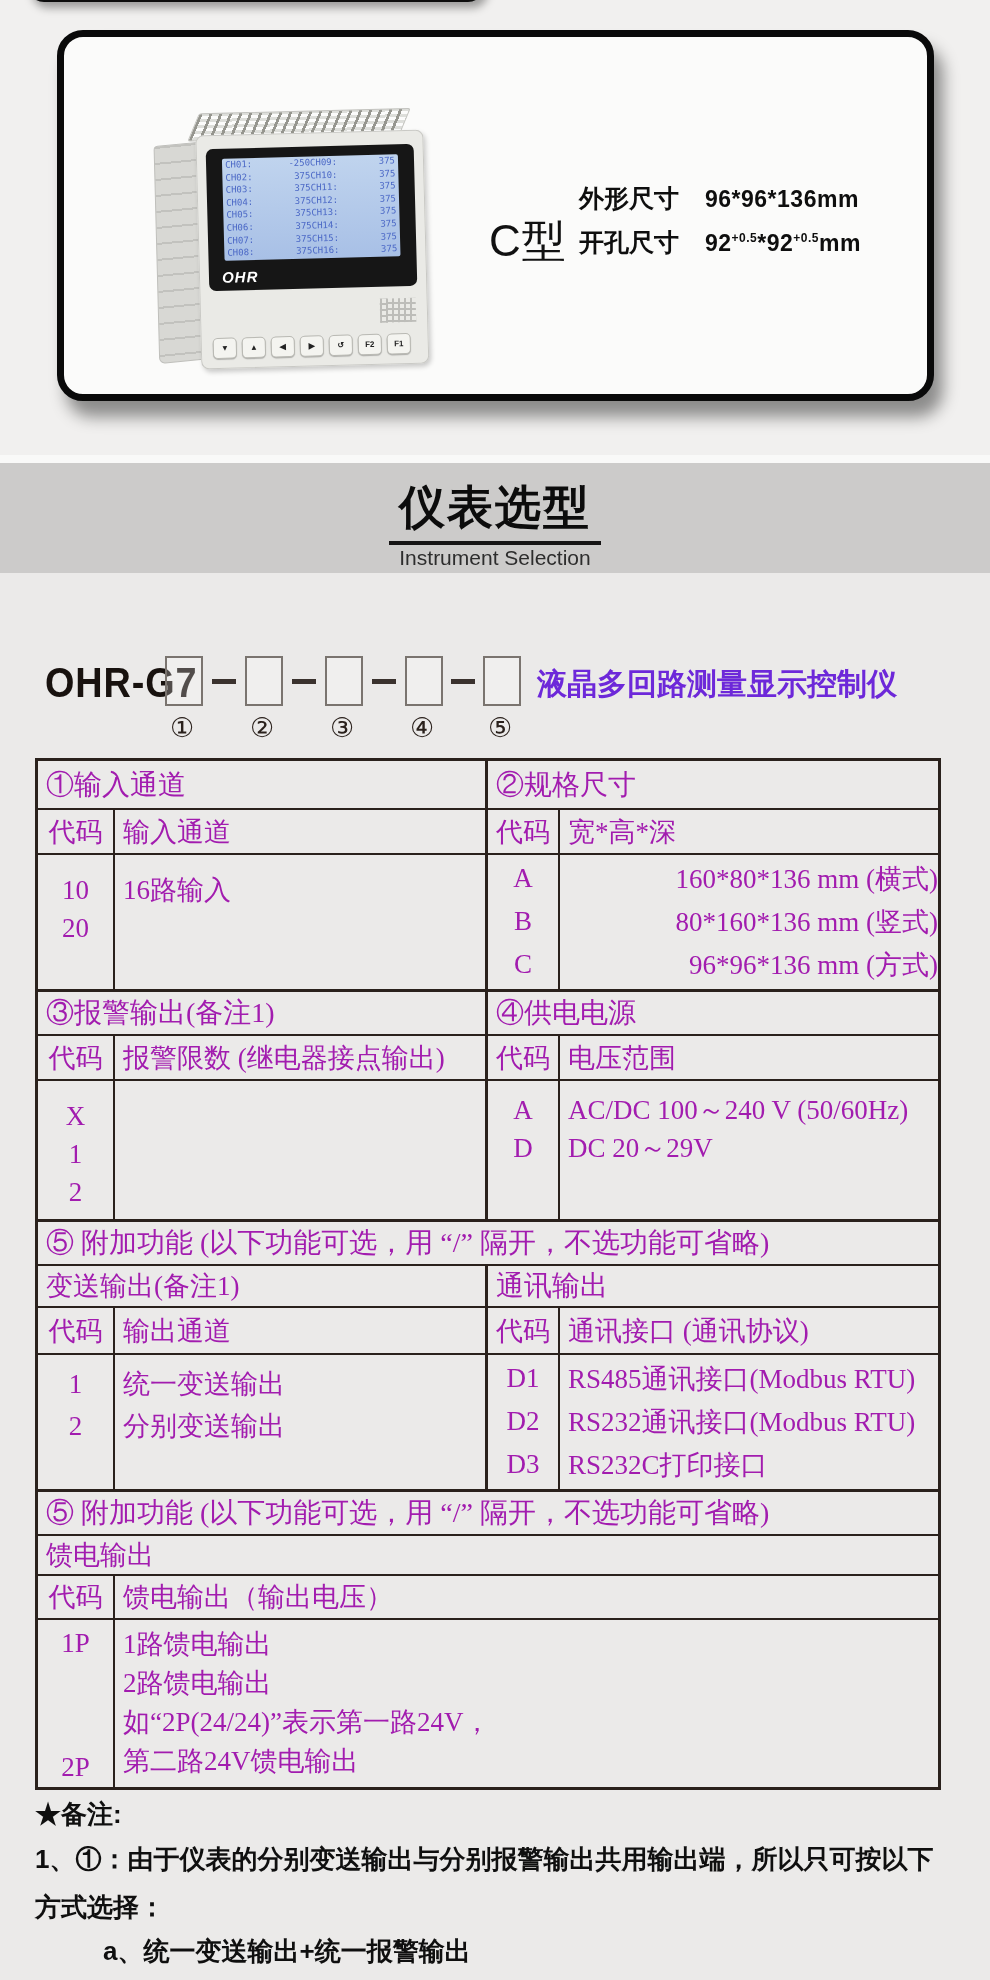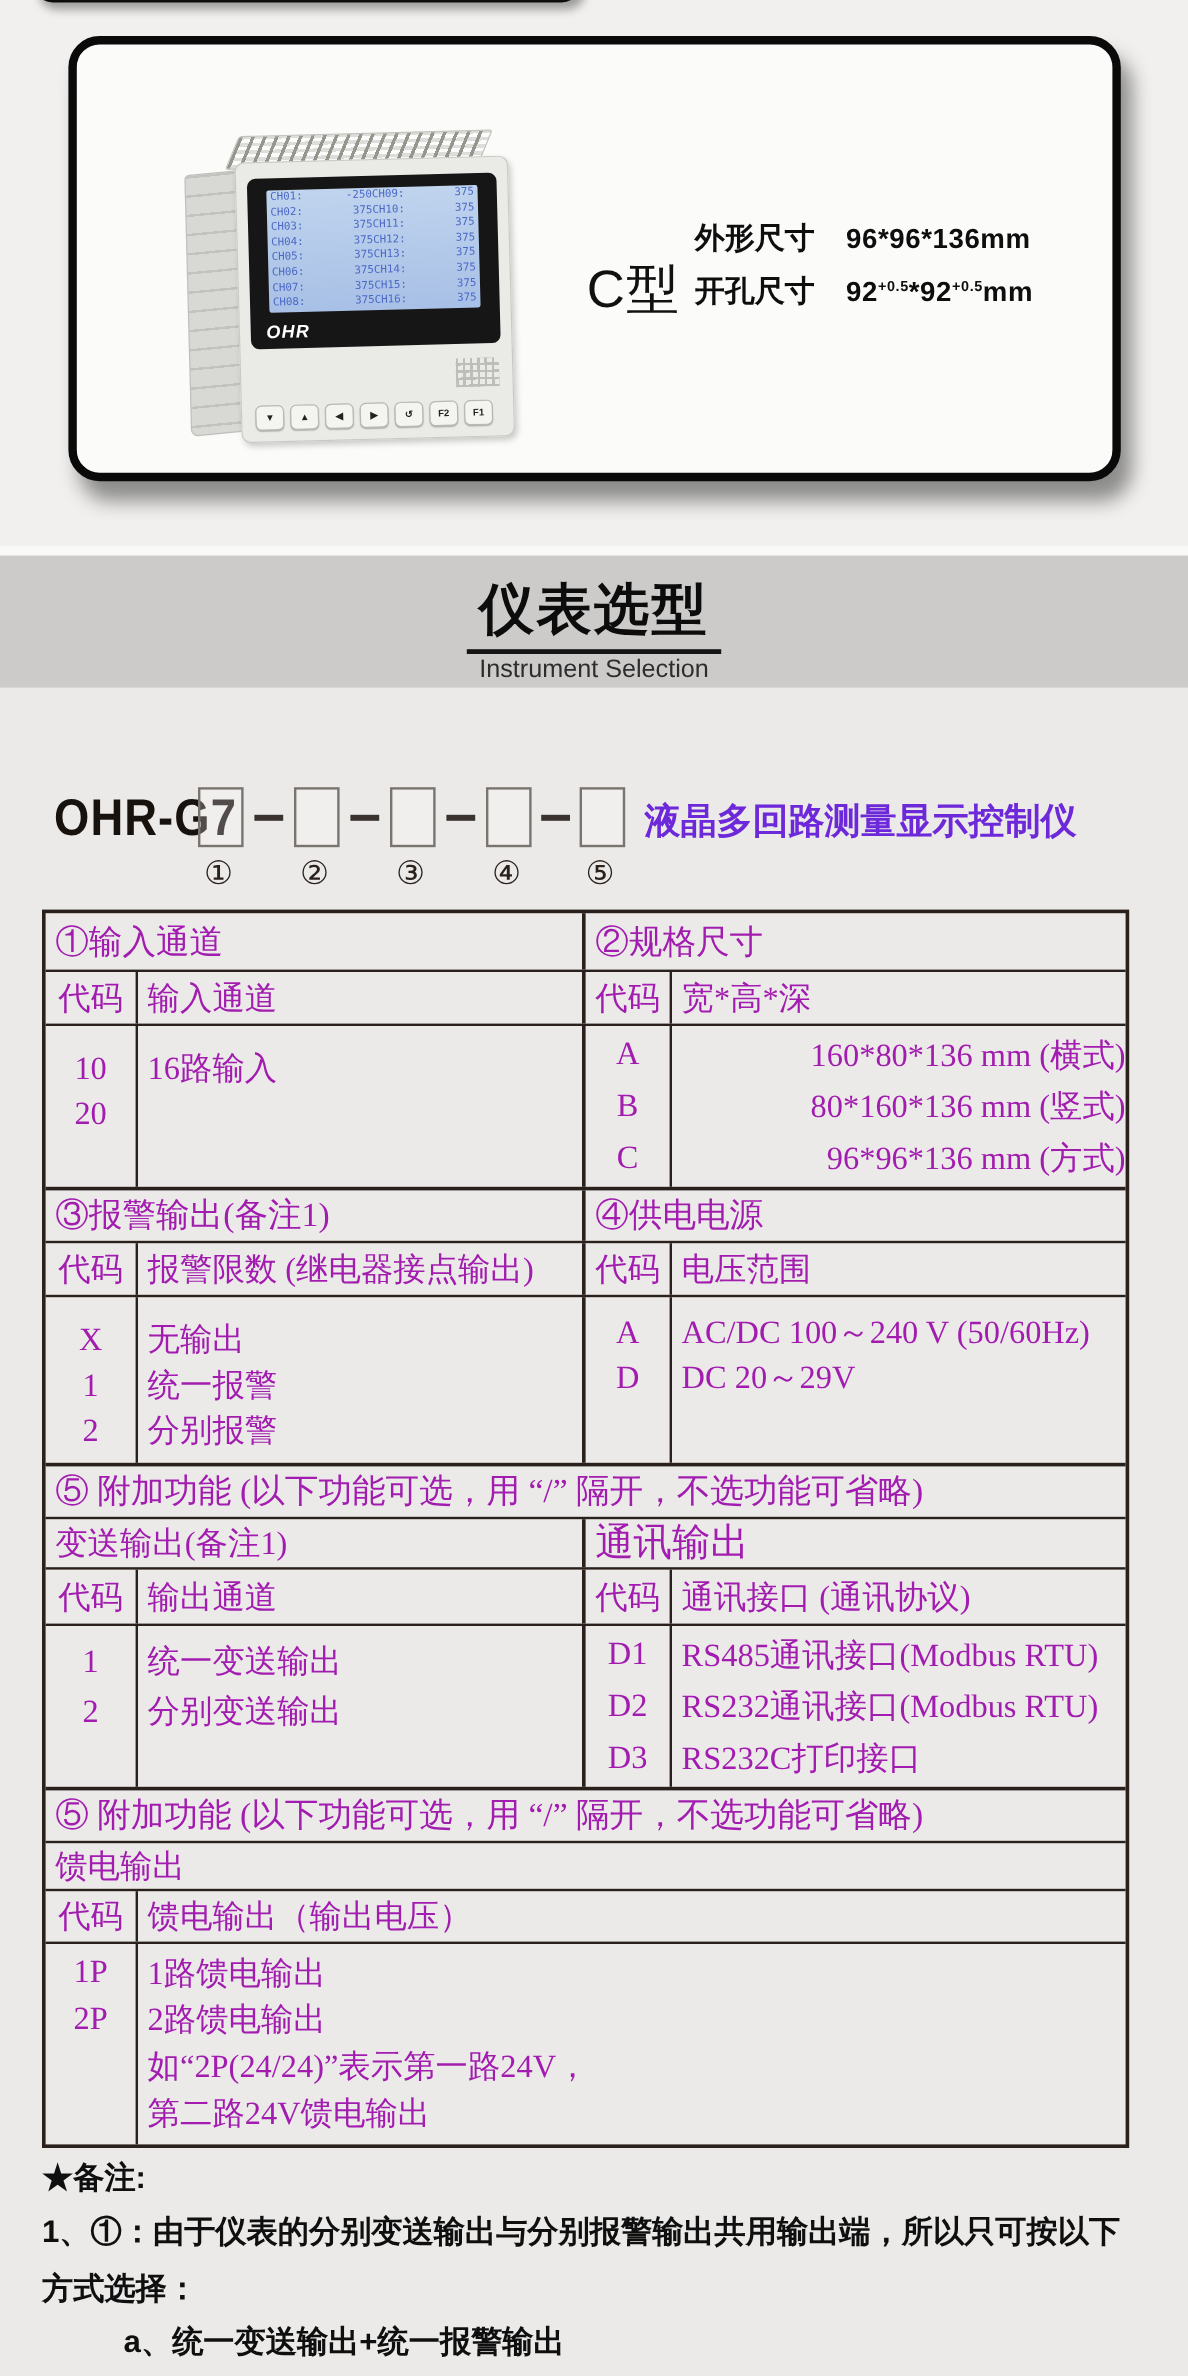--- a/index.html
+++ b/index.html
@@ -281,25 +281,20 @@
         <div class="desc sub">电压范围</div>
       </div>
     </div>
     <div class="tr h140">
       <div class="half-l">
         <div class="code-l col pt6" style="justify-content:flex-start">
           <div class="ln ln38 ctr">X</div>
           <div class="ln ln38 ctr">1</div>
           <div class="ln ln38 ctr">2</div>
         </div>
-        <div class="desc col pt6" style="align-items:stretch; justify-content:flex-start">
-          <div class="ln ln38 pad">无输出</div>
-          <div class="ln ln38 pad">统一报警</div>
-          <div class="ln ln38 pad">分别报警</div>
-        </div>
       </div>
       <div class="half-r">
         <div class="code-r col pt10" style="justify-content:flex-start">
           <div class="ln ln38 ctr">A</div>
           <div class="ln ln38 ctr">D</div>
         </div>
         <div class="desc col pt10" style="align-items:stretch; justify-content:flex-start">
           <div class="ln ln38 pad">AC/DC 100～240 V (50/60Hz)</div>
           <div class="ln ln38 pad">DC 20～29V</div>
         </div>
@@ -307,21 +302,21 @@
     </div>
 
     <div class="tr h45 thick">
       <div class="hd" style="flex:1">⑤ 附加功能 (以下功能可选，用 “/” 隔开，不选功能可省略)</div>
     </div>
     <div class="tr h42">
       <div class="half-l">
           <div class="hd" style="font-size:27px">变送输出(备注1)</div>
         </div>
       <div class="half-r">
-          <div class="hd" style="font-size:32px">通讯输出</div>
+          <div class="hd" style="font-size:28px">通讯输出</div>
         </div>
     </div>
     <div class="tr h47">
       <div class="half-l">
         <div class="code-l sub">代码</div>
         <div class="desc sub">输出通道</div>
       </div>
       <div class="half-r">
         <div class="code-r sub">代码</div>
         <div class="desc sub">通讯接口 (通讯协议)</div>
@@ -356,21 +351,21 @@
       <div class="hd" style="flex:1">⑤ 附加功能 (以下功能可选，用 “/” 隔开，不选功能可省略)</div>
     </div>
     <div class="tr h40">
       <div class="hd" style="flex:1; font-size:27px">馈电输出</div>
     </div>
     <div class="tr h44">
       <div class="code-l sub">代码</div>
       <div class="desc sub">馈电输出（输出电压）</div>
     </div>
     <div class="tr h169">
-      <div class="code-l col pt4" style="justify-content:flex-start">
+      <div class="code-l col pt4" style="justify-content:space-between">
         <div class="ln ln39 ctr">1P</div>
         <div class="ln ln39 ctr">2P</div>
       </div>
       <div class="desc col pt4" style="align-items:stretch; justify-content:flex-start">
         <div class="ln ln39 pad">1路馈电输出</div>
         <div class="ln ln39 pad">2路馈电输出</div>
         <div class="ln ln39 pad">如“2P(24/24)”表示第一路24V，</div>
         <div class="ln ln39 pad">第二路24V馈电输出</div>
       </div>
     </div>

